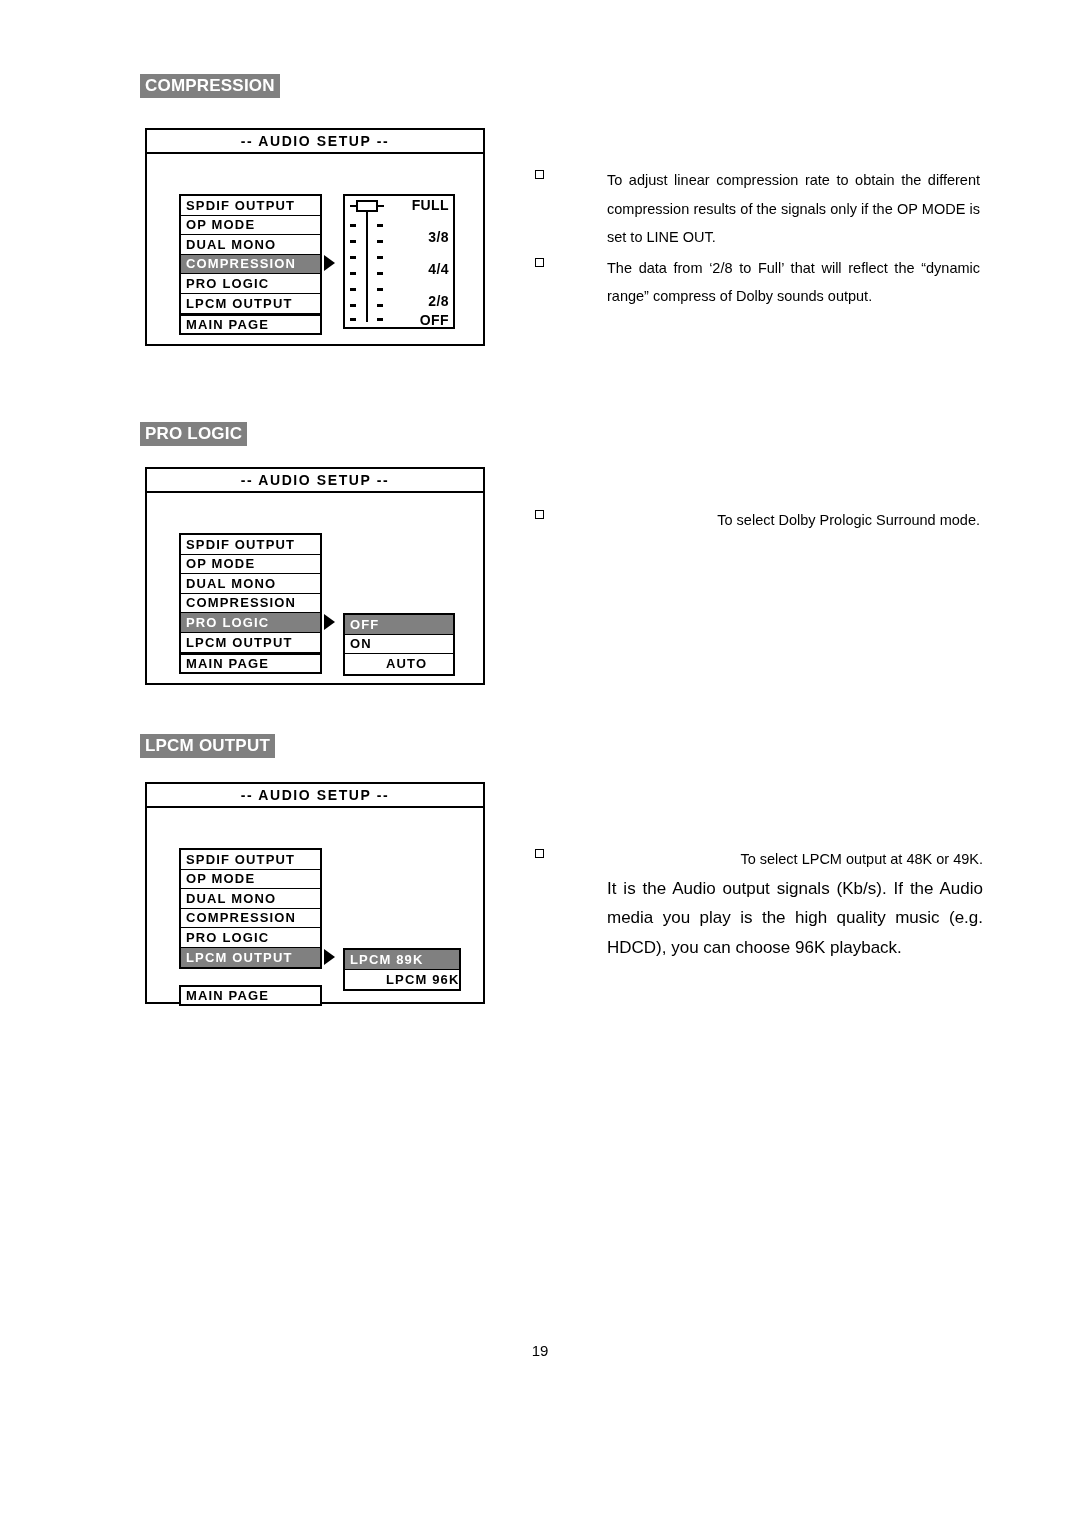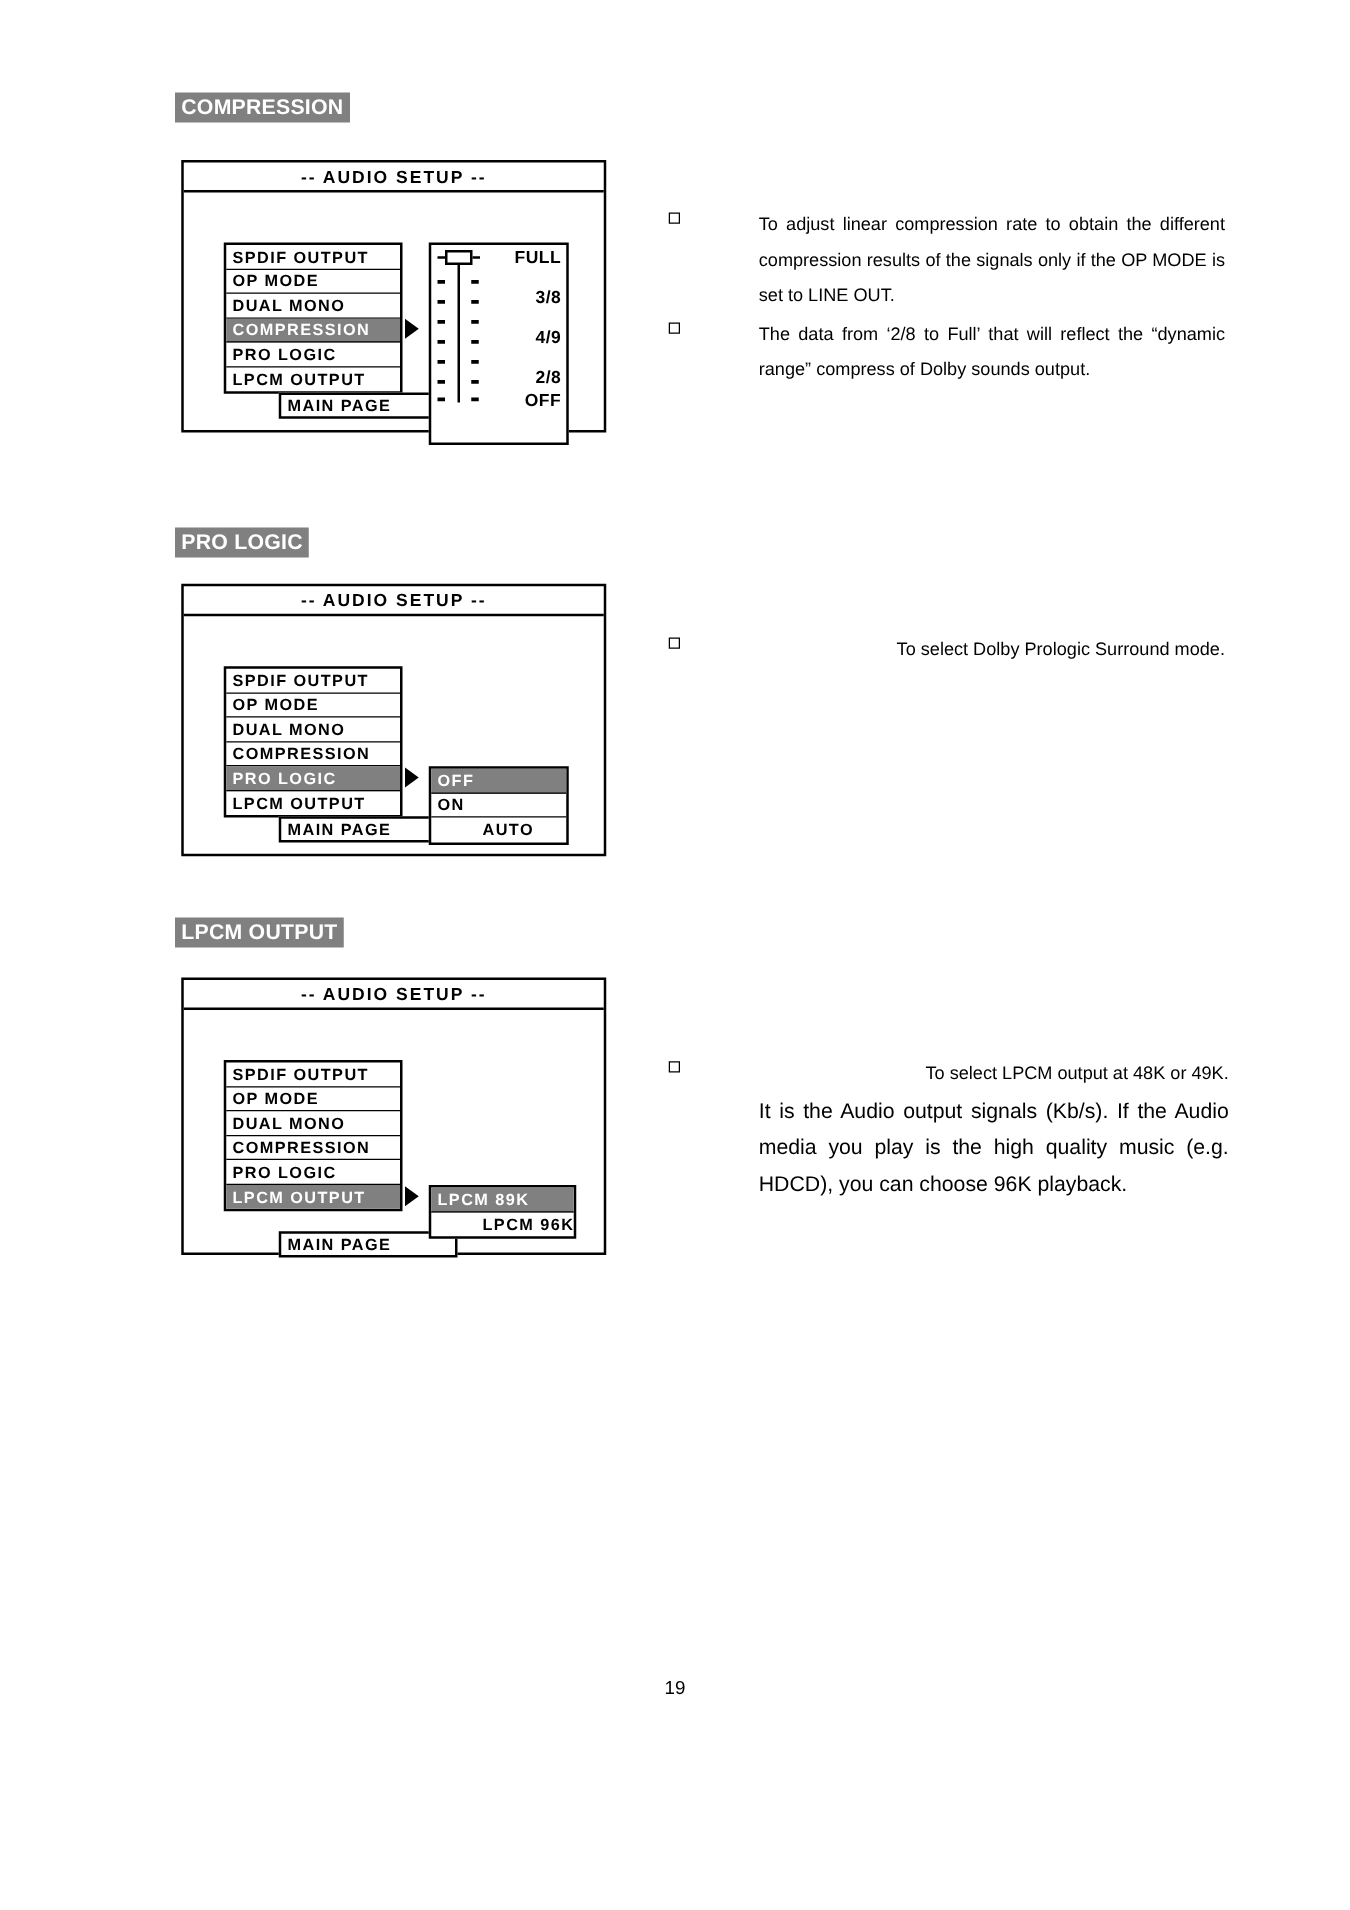--- a/index.html
+++ b/index.html
@@ -84,21 +84,20 @@
     box-sizing: border-box;
     height: 21px;
     display: flex;
     align-items: center;
     padding-left: 5px;
     font-weight: bold;
     font-size: 13px;
     letter-spacing: 1.15px;
     background: #fff;
     white-space: nowrap;
-    margin-left: 44px;
   }
 
   
   .sel-arrow {
     position: absolute;
     width: 0;
     height: 0;
     border-left: 11px solid #000;
     border-top: 8px solid transparent;
     border-bottom: 8px solid transparent;
@@ -221,21 +220,21 @@
       <div class="menu-row">DUAL MONO</div>
       <div class="menu-row selected">COMPRESSION</div>
       <div class="menu-row">PRO LOGIC</div>
       <div class="menu-row">LPCM OUTPUT</div>
     </div>
 
     <div class="sel-arrow" style="left:177px; top:101px;"></div>
 
     <div class="main-page-btn" style="left:32px; top:160px; width:143px;">MAIN PAGE</div>
 
-    <div class="slider-box" style="left:196px; top:40px; width:112px; height:162px;">
+    <div class="slider-box" style="left:196px; top:40px; width:112px; height:135px;">
 
       <div class="slider-track" style="left:21px; top:13px; height:113px;"></div>
 
       <div class="slider-handle" style="left:11px; top:4px;"></div>
       <div class="slider-handle-stub" style="left:5px; top:9px;"></div>
       <div class="slider-handle-stub" style="left:33px; top:9px;"></div>
 
       <div class="tick" style="left:5px;  top:28px;"></div>
       <div class="tick" style="left:5px;  top:44px;"></div>
       <div class="tick" style="left:5px;  top:60px;"></div>
@@ -247,21 +246,21 @@
       <div class="tick" style="left:32px; top:28px;"></div>
       <div class="tick" style="left:32px; top:44px;"></div>
       <div class="tick" style="left:32px; top:60px;"></div>
       <div class="tick" style="left:32px; top:76px;"></div>
       <div class="tick" style="left:32px; top:92px;"></div>
       <div class="tick" style="left:32px; top:108px;"></div>
       <div class="tick" style="left:32px; top:122px;"></div>
 
       <div class="slider-label" style="left:48px; top:1px;  width:56px;">FULL</div>
       <div class="slider-label" style="left:48px; top:33px; width:56px;">3/8</div>
-      <div class="slider-label" style="left:48px; top:65px; width:56px;">4/9</div>
+      <div class="slider-label" style="left:48px; top:65px; width:56px;">4/4</div>
       <div class="slider-label" style="left:48px; top:97px; width:56px;">2/8</div>
       <div class="slider-label" style="left:48px; top:116px; width:56px;">OFF</div>
     </div>
 
   </div>
 </div>
 
 <div class="desc-block" style="left:535px; top:166px; width:445px;">
   <div class="desc-item" style="margin-bottom:2px;">
     <span class="bullet-box"></span>

